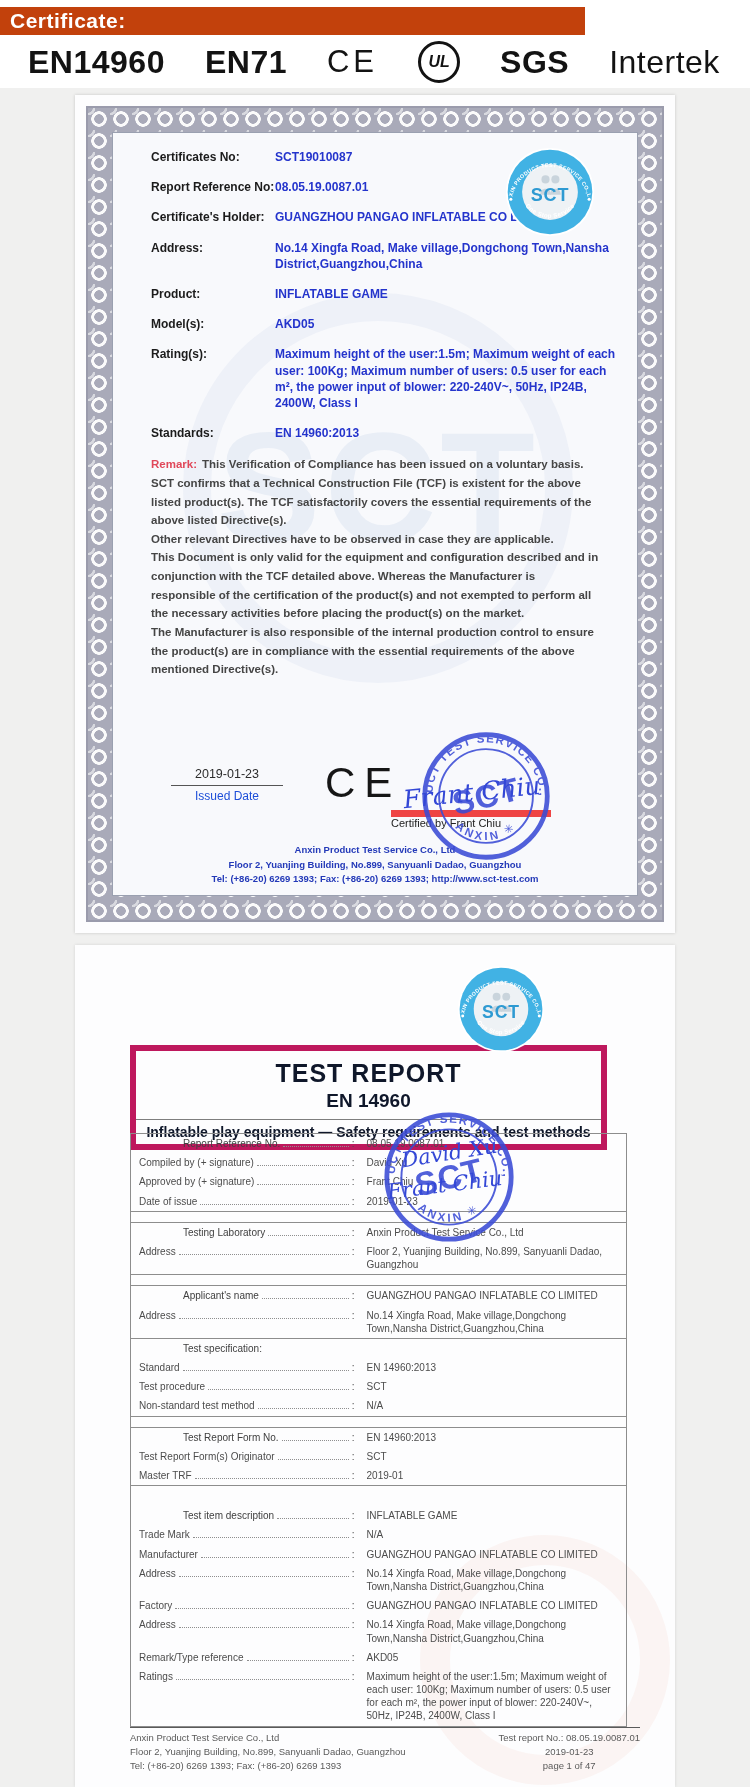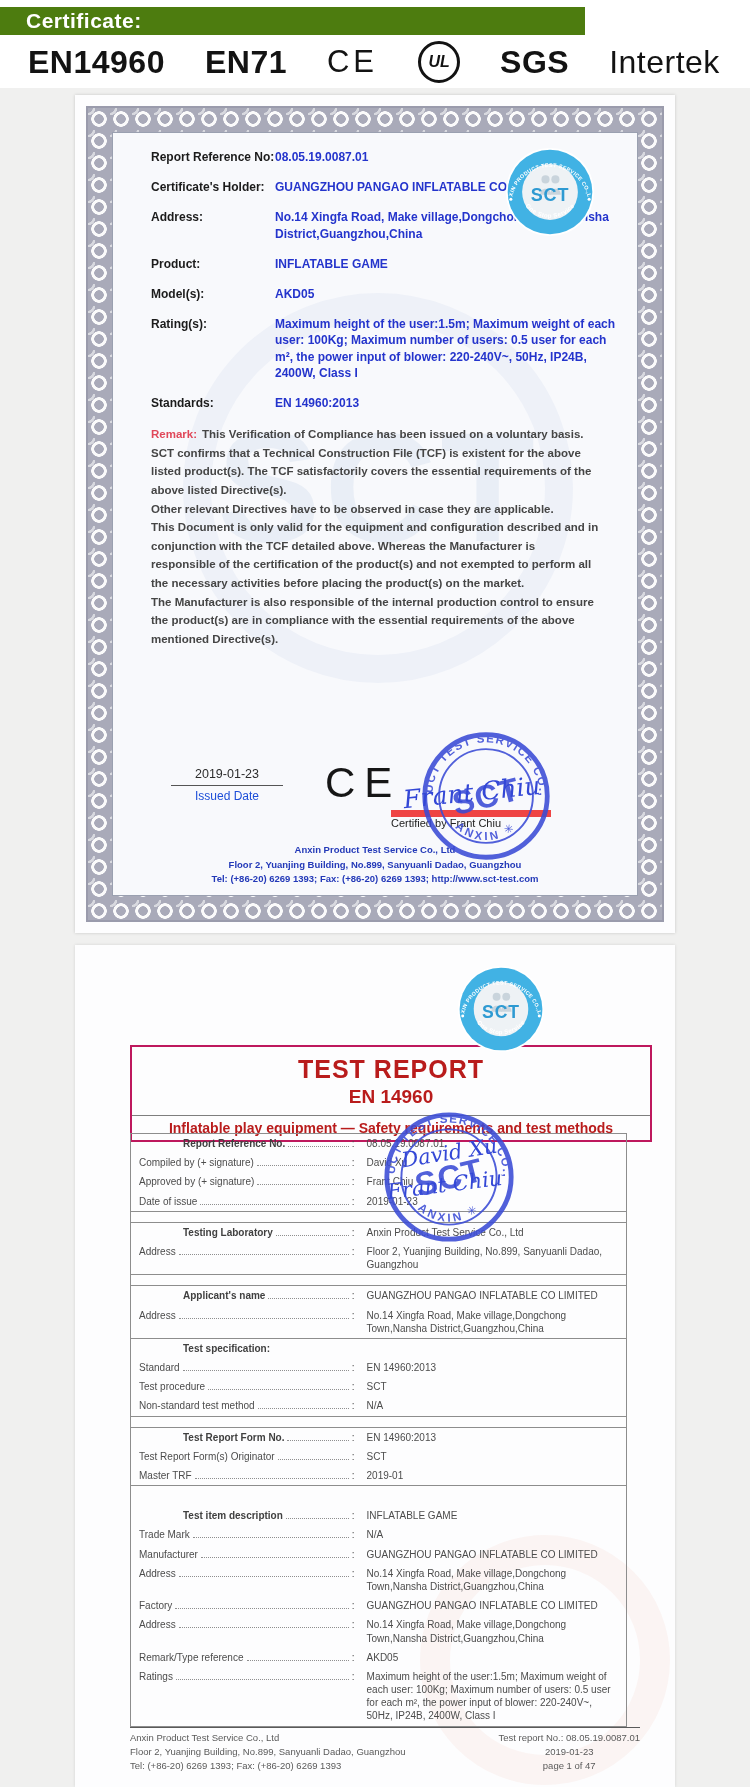--- a/index.html
+++ b/index.html
@@ -7,22 +7,22 @@
     width:750px; height:1787px; position:relative;
     background:#ffffff;
     font-family:"Liberation Sans","DejaVu Sans",sans-serif;
     overflow:hidden;
   }
   .bg-gray { position:absolute; left:0; top:88px; width:750px; height:1699px; background:#f0f0ef; }
 
   
   .cert-bar {
     position:absolute; left:0; top:7px; width:585px; height:28px;
-    background:#4d7c0f; color:#ffffff; font-weight:bold; font-size:21px;
-    line-height:28px; padding-left:26px; letter-spacing:.5px;
+    background:#c2410c; color:#ffffff; font-weight:bold; font-size:21px;
+    line-height:28px; padding-left:10px; letter-spacing:.5px;
   }
   
   .logo-bar {
     position:absolute; left:28px; top:38px; width:700px; height:48px;
     display:flex; align-items:center; gap:40px; color:#131313;
   }
   .logo-text { font-size:32px; font-weight:600; letter-spacing:.5px; }
   .logo-sgs  { font-weight:700; }
   .logo-intertek { font-weight:500; }
   .logo-ce { font-size:31px; font-weight:500; letter-spacing:4px; }
@@ -95,37 +95,37 @@
                   font-size:11px; color:#222; border-top:7px solid #ef4444; padding-top:0; z-index:2; }
 
   .cert-footer { position:absolute; left:0; right:0; bottom:8px; text-align:center;
                  font-size:9.5px; font-weight:bold; color:#2339b8; line-height:1.55; z-index:2; }
 
   
   .page2 { position:absolute; left:75px; top:945px; width:600px; height:842px;
            background:#fdfdfe; box-shadow:0 0 3px rgba(0,0,0,.12); }
   .badge-p2 { left:382px; top:20px; width:88px; height:88px; }
 
-  .report-header-box { position:absolute; left:55px; top:100px; width:522px;
-                       border:2px solid #be185d; text-align:center; color:#b91c1c; }
+  .report-header-box { position:absolute; left:55px; top:100px; width:477px;
+                       border:6px solid #be185d; text-align:center; color:#0f172a; }
   .rh-title { font-size:25px; font-weight:bold; letter-spacing:1px; padding-top:8px; }
   .rh-sub { font-size:19px; font-weight:bold; padding:2px 0 7px; }
   .rh-divider { border-top:1px solid #7e7e7e; }
   .rh-sub2 { font-size:14px; font-weight:bold; padding:4px 2px; }
 
   .rtable { position:absolute; left:55px; top:188px; width:497px;
             border:1px solid #8d8d8d; font-size:10px; color:#4c4c4c; background:transparent; }
   .tsection { border-bottom:1px solid #8d8d8d; }
   .tsection:last-child { border-bottom:none;margin-top:20px; }
   .tgap { height:11px; border-bottom:1px solid #8d8d8d; }
   .trow { display:flex; padding:3px 8px; line-height:1.32; }
   .lwrap { flex:0 0 45%; display:flex; align-items:baseline; overflow:hidden; }
   .lwrap::after { content:":"; margin-left:1px; }
   .tl { white-space:nowrap; }
-  .tl.b { font-weight:bold; color:#404040;padding-left:44px; }
+  .tl.b { font-weight:normal; color:#404040;padding-left:44px; }
   .ld { flex:1; border-bottom:1px dotted #8f8f8f; margin:0 2px 3px 3px; min-width:6px; }
   .tv { flex:1; padding-left:12px; }
   .trow.header .tl { white-space:normal; }
 
   .stamp-p2 { position:absolute; left:306px; top:164px; width:136px; height:136px; z-index:3; }
   .sig-p2a { position:absolute; left:326px; top:196px; font-size:21px; transform:rotate(-9deg); }
   .sig-p2b { position:absolute; left:312px; top:228px; font-size:21px; transform:rotate(-7deg); }
 
   .report-watermark { position:absolute; left:345px; top:590px; width:250px; height:250px;
                       border:30px solid rgba(228,160,138,.09); border-radius:50%; }
@@ -181,20 +181,24 @@
           <text class="badge-sct" x="50" y="60" text-anchor="middle">SCT</text>
           <text class="badge-arc"><textPath href="#b1t" startOffset="50%" text-anchor="middle">ANXIN PRODUCT TEST SERVICE CO.,LTD</textPath></text>
           <text class="badge-arc b"><textPath href="#b1b" startOffset="50%" text-anchor="middle">One Stop Service</textPath></text>
           <circle cx="6.5" cy="58" r="1.7" fill="#ffffff"></circle>
           <circle cx="93.5" cy="58" r="1.7" fill="#ffffff"></circle>
         </svg>
 
 
         <div class="cert-fields">
           <div class="cfrow">
+            <span class="cfl">Certificates No:</span>
+            <span class="cfv">SCT19010087</span>
+          </div>
+          <div class="cfrow">
             <span class="cfl">Report Reference No:</span>
             <span class="cfv">08.05.19.0087.01</span>
           </div>
           <div class="cfrow">
             <span class="cfl">Certificate's Holder:</span>
             <span class="cfv">GUANGZHOU PANGAO INFLATABLE CO LIMITED</span>
           </div>
           <div class="cfrow">
             <span class="cfl">Address:</span>
             <span class="cfv">No.14 Xingfa Road, Make village,Dongchong Town,Nansha District,Guangzhou,China</span>

